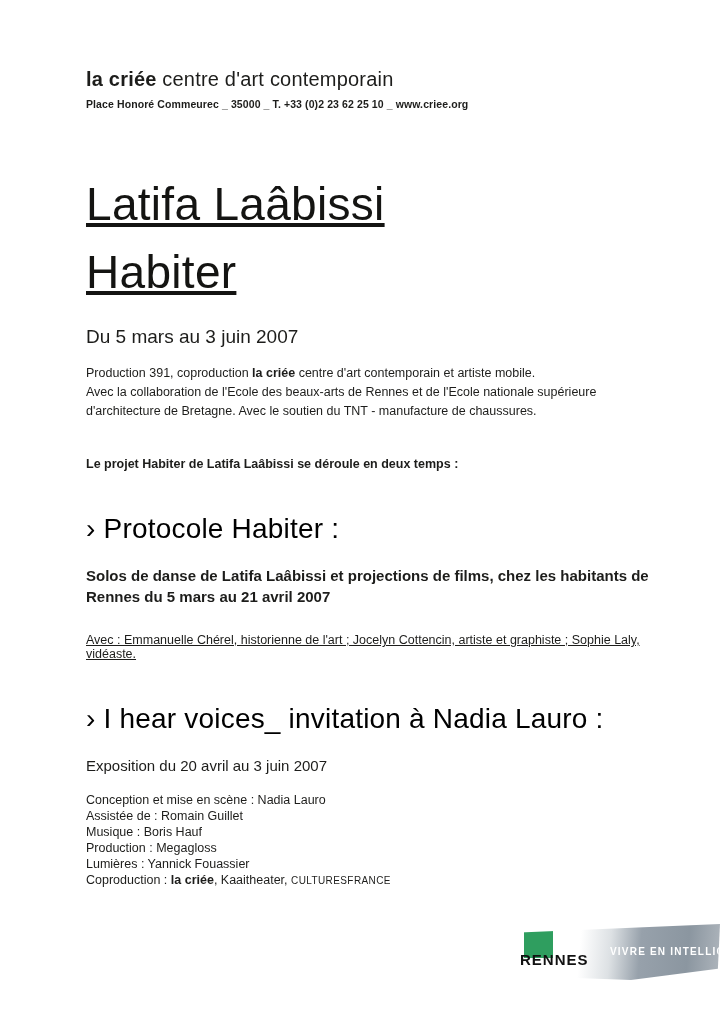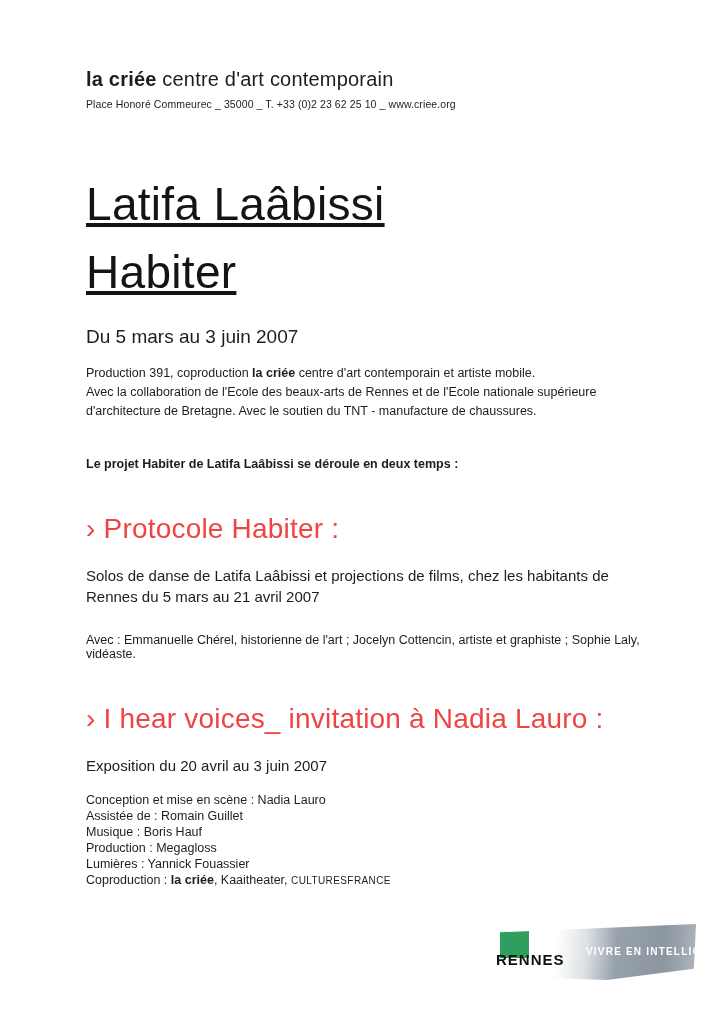--- a/index.html
+++ b/index.html
@@ -23,20 +23,21 @@
   .brand {
     font-size: 20px;
     font-weight: 400;
     letter-spacing: 0.2px;
   }
   .brand .bold { font-weight: 700; }
   .contact {
     font-size: 10.5px;
     margin-top: 7px;
     letter-spacing: 0.1px;
+    font-weight: bold;
   }
 
   
   .big-title {
     margin-top: 60px;
     font-size: 46px;
     line-height: 68px;
     font-weight: 400;
     letter-spacing: 0.3px;
     color: #141412;
@@ -64,52 +65,54 @@
     font-size: 12.5px;
     font-weight: 700;
   }
 
   
   .section-heading {
     margin-top: 42px;
     font-size: 28px;
     font-weight: 400;
     letter-spacing: 0.2px;
-    color: #ef4444;
+    color: #000000;
   }
   .section-body {
     margin-top: 20px;
     font-size: 15px;
     line-height: 21px;
     max-width: 575px;
+    font-weight: bold;
   }
   .section-credits {
     margin-top: 26px;
     font-size: 12.5px;
     max-width: 600px;
+    text-decoration: underline;
   }
   .subtitle {
     margin-top: 22px;
     font-size: 15px;
   }
   .credits-list {
     margin-top: 18px;
     font-size: 12.5px;
     line-height: 16px;
   }
   .credits-list .bold { font-weight: 700; }
   .caps-small {
     font-size: 10px;
     letter-spacing: 0.4px;
   }
 
   
   .logo {
     position: absolute;
-    right: 28px;
+    right: 4px;
     bottom: 44px;
     width: 212px;
     height: 56px;
     background: linear-gradient(95deg,
       #ffffff 0%, #ffffff 34%, #dde1e4 48%,
       #97a1ab 62%, #8b96a0 84%, #aeb5bc 100%);
     clip-path: polygon(0 16%, 100% 0, 99% 80%, 58% 100%, 0 92%);
   }
   .logo-square {
     position: absolute;

